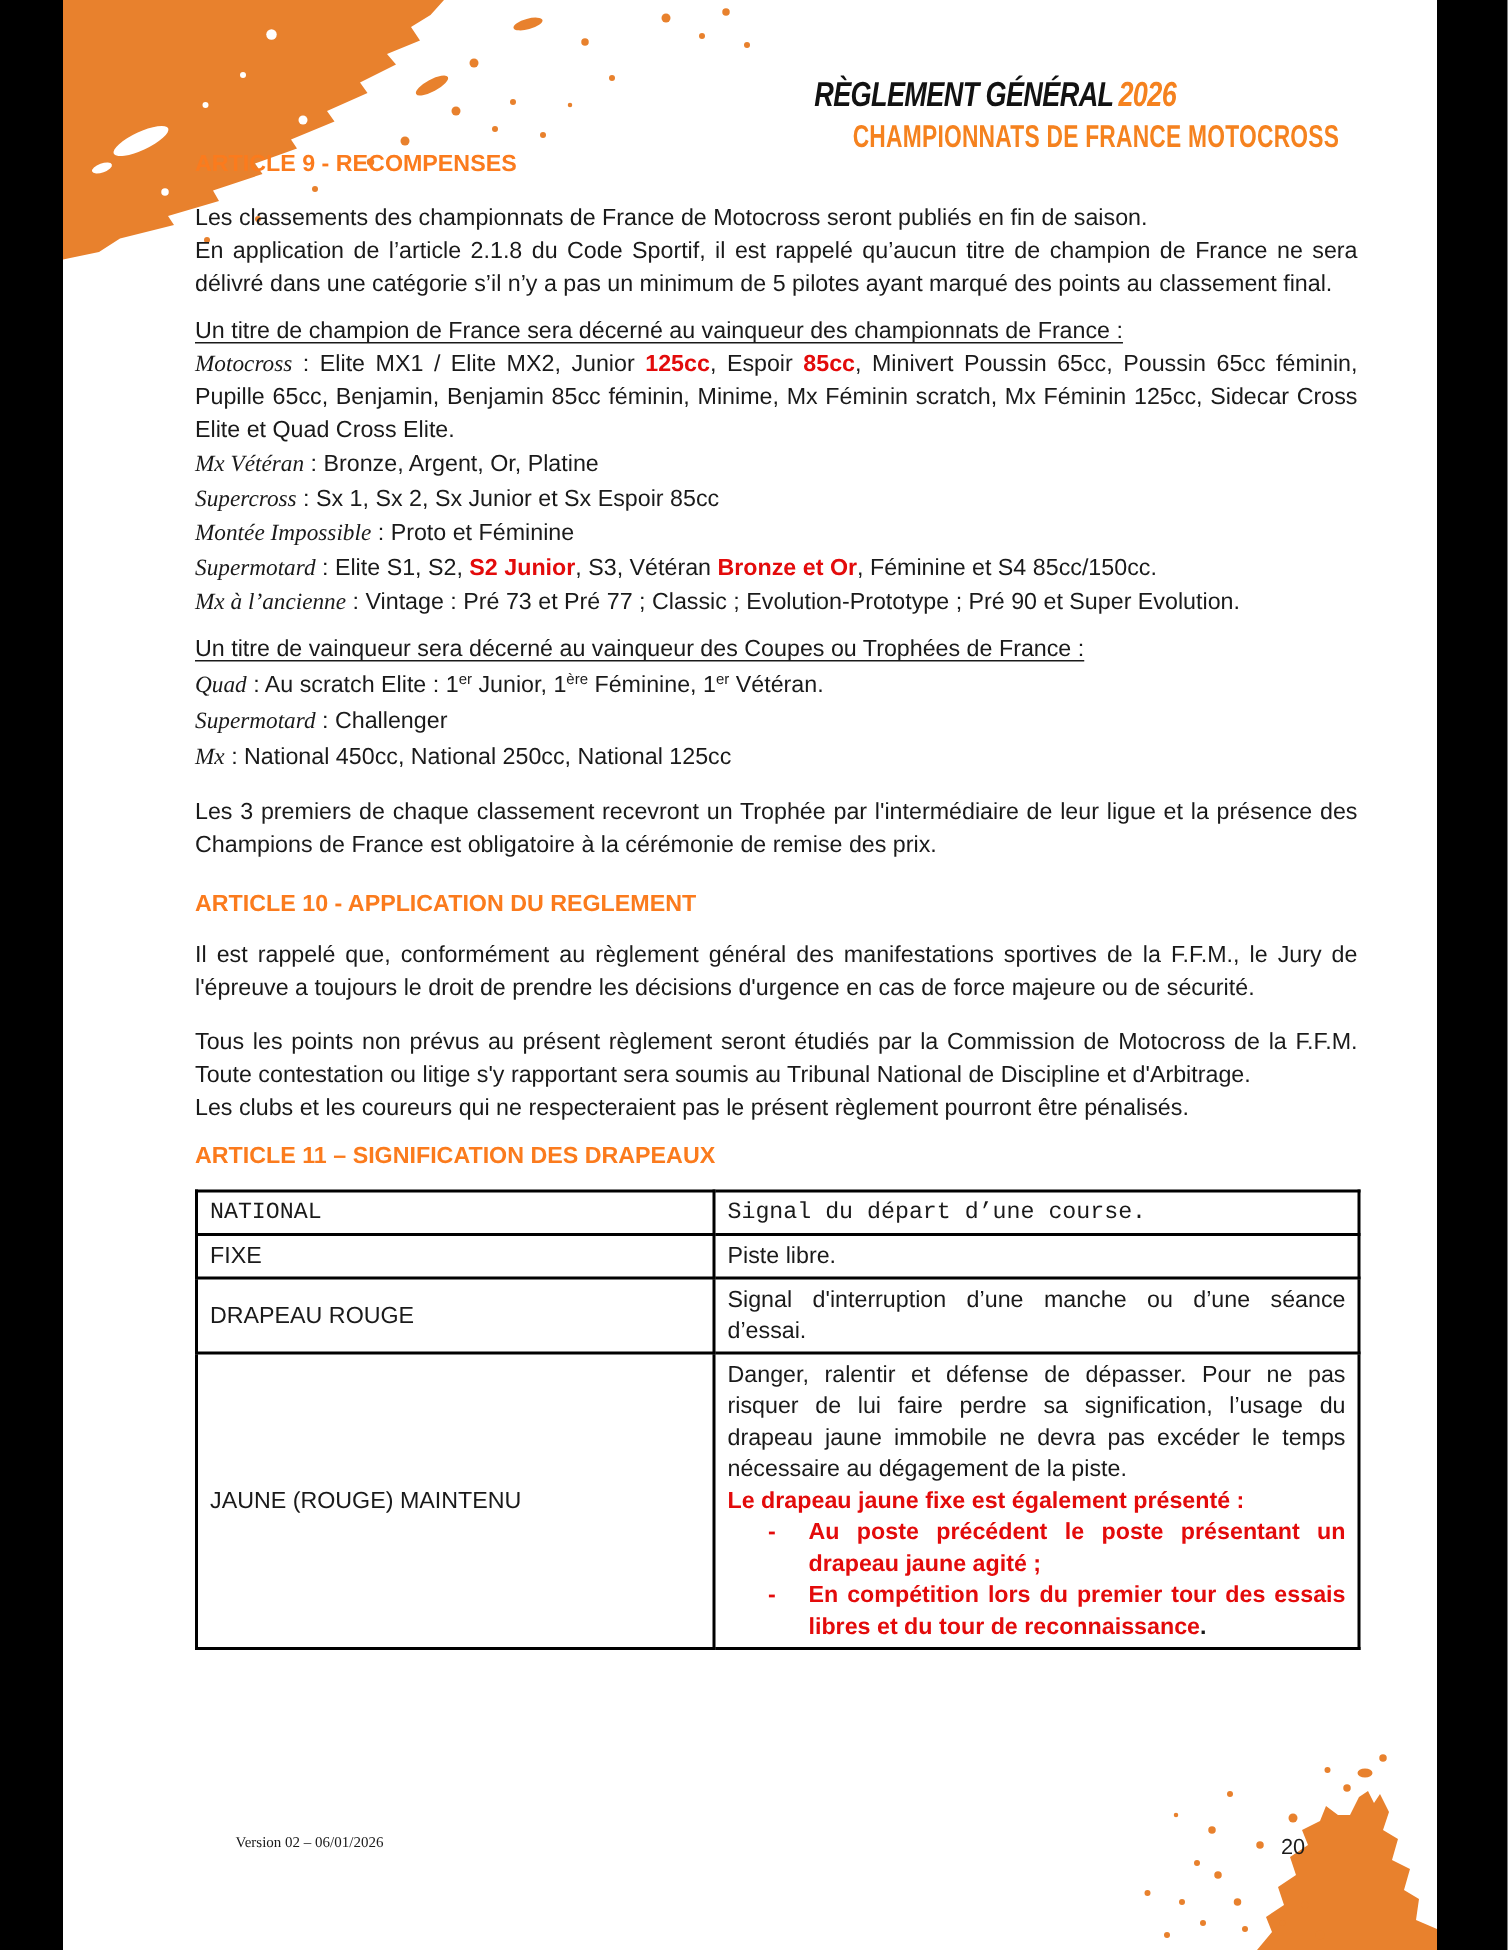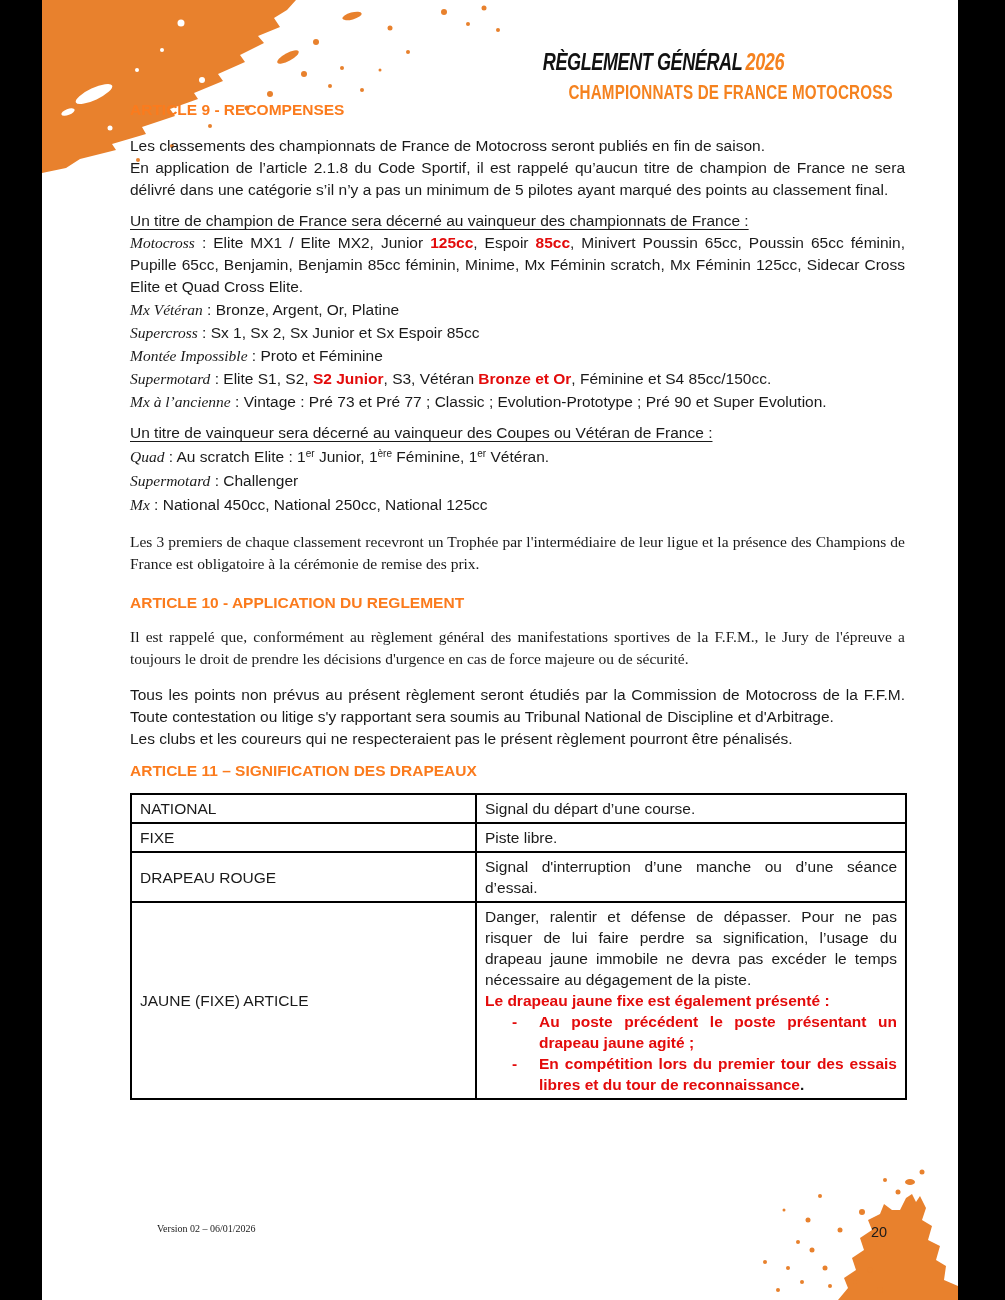--- a/index.html
+++ b/index.html
@@ -55,21 +55,21 @@
   }
   h2.article-title{
     margin:0;font-size:15.5px;line-height:17px;
     color:var(--orange-head);font-weight:bold;
   }
   h2.mt-a10{margin-top:19px;}
   h2.mt-a11{margin-top:12px;}
   p{margin:0;width:775px;}
   .just{text-align:justify;}
   .mt-17{margin-top:17px;}
-  .mt-15{margin-top:15px;font-family:Liberation Serif, serif;}
+  .mt-15{margin-top:15px;}
   .mt-14{margin-top:14px;}
   .mt-18{margin-top:18px;}
   .u-head{
     margin-top:9px;
     text-decoration:underline;text-underline-offset:3px;
   }
   .cat{margin-top:1px;}
   .sp2{margin-top:2px;}
   .i{font-style:italic;font-family:Liberation Serif, serif;}
   .red{color:var(--red);font-weight:bold;}
@@ -80,42 +80,42 @@
     width:777px;border-collapse:collapse;table-layout:fixed;
   }
   table.flags td{
     border:2px solid #000;
     font-size:15.5px;line-height:21px;
     padding:3px 8px;
     vertical-align:middle;
   }
   td.flag-name{width:345px;}
   td.flag-desc{vertical-align:top;text-align:justify;}
-  .r1 td{height:26px;}
+  .r1 td{height:26px;font-family:Liberation Mono, monospace;}
   .r2 td{height:28px;}
   .r3 td{height:44px;}
   .r4 td{height:180px;}
   .red-intro{color:var(--red);font-weight:bold;text-align:left;}
   .flag-bullets{margin:0;padding-left:54px;}
   .flag-bullet{
     position:relative;color:var(--red);font-weight:bold;
     text-align:justify;
   }
   .flag-bullet::before{
     content:"-";position:absolute;left:-27px;top:0;
   }
   .black-dot{color:var(--ink);}
   
   .footer-version{
     position:absolute;left:115px;top:1223px;
     font-size:10px;color:#1a1a1a;font-family:Liberation Serif, serif;
   }
   .footer-page{
     position:absolute;left:812px;top:1224px;
-    font-size:14.5px;color:#1a1a1a;margin-left:17px;
+    font-size:14.5px;color:#1a1a1a;
   }
 </style>
 </head>
 <body>
 
 <div class="page">
 
   <svg class="splat splat-tl" width="470" height="180" viewBox="0 0 470 180">
     <path fill="#e8812d" d="M0,0 H254 L245,10 232,18 238,27 216,36 222,43 198,55 203,62 176,74 181,81 152,93 156,99 128,109 133,116 100,127 104,134 70,144 74,150 38,159 24,168 0,173 Z"></path>
     <ellipse fill="#fff" cx="52" cy="94" rx="20" ry="6" transform="rotate(-25 52 94)"></ellipse>
@@ -183,21 +183,21 @@
     <p class="just">En application de l’article 2.1.8 du Code Sportif, il est rappelé qu’aucun titre de champion de France ne sera délivré dans une catégorie s’il n’y a pas un minimum de 5 pilotes ayant marqué des points au classement final.</p>
 
     <p class="u-head">Un titre de champion de France sera décerné au vainqueur des championnats de France :</p>
     <p class="just"><span class="i">Motocross</span><span> : Elite MX1 / Elite MX2, Junior </span><span class="red">125cc</span><span>, Espoir </span><span class="red">85cc</span><span>, Minivert Poussin 65cc, Poussin 65cc féminin, Pupille 65cc, Benjamin, Benjamin 85cc féminin, Minime, Mx Féminin scratch, Mx Féminin 125cc, Sidecar Cross Elite et Quad Cross Elite.</span></p>
     <p class="cat"><span class="i">Mx Vétéran</span><span> : Bronze, Argent, Or, Platine</span></p>
     <p class="cat"><span class="i">Supercross</span><span> : Sx 1, Sx 2, Sx Junior et Sx Espoir 85cc</span></p>
     <p class="cat"><span class="i">Montée Impossible</span><span> : Proto et Féminine</span></p>
     <p class="cat"><span class="i">Supermotard</span><span> : Elite S1, S2, </span><span class="red">S2 Junior</span><span>, S3, Vétéran </span><span class="red">Bronze et Or</span><span>, Féminine et S4 85cc/150cc.</span></p>
     <p class="cat just"><span class="i">Mx à l’ancienne</span><span> : Vintage : Pré 73 et Pré 77 ; Classic ; Evolution-Prototype ; Pré 90 et Super Evolution.</span></p>
 
-    <p class="u-head mt-18">Un titre de vainqueur sera décerné au vainqueur des Coupes ou Vétéran de France :</p>
+    <p class="u-head mt-18">Un titre de vainqueur sera décerné au vainqueur des Coupes ou Trophées de France :</p>
     <p class="sp2"><span class="i">Quad</span><span> : Au scratch Elite : 1</span><span class="sup">er</span><span> Junior, 1</span><span class="sup">ère</span><span> Féminine, 1</span><span class="sup">er</span><span> Vétéran.</span></p>
     <p class="sp2"><span class="i">Supermotard</span><span> : Challenger</span></p>
     <p class="sp2"><span class="i">Mx</span><span> : National 450cc, National 250cc, National 125cc</span></p>
 
     <p class="just mt-15">Les 3 premiers de chaque classement recevront un Trophée par l'intermédiaire de leur ligue et la présence des Champions de France est obligatoire à la cérémonie de remise des prix.</p>
 
     <h2 class="article-title mt-a10">ARTICLE 10 - APPLICATION DU REGLEMENT</h2>
     <p class="just mt-15">Il est rappelé que, conformément au règlement général des manifestations sportives de la F.F.M., le Jury de l'épreuve a toujours le droit de prendre les décisions d'urgence en cas de force majeure ou de sécurité.</p>
     <p class="just mt-14">Tous les points non prévus au présent règlement seront étudiés par la Commission de Motocross de la F.F.M. Toute contestation ou litige s'y rapportant sera soumis au Tribunal National de Discipline et d'Arbitrage.</p>
     <p class="just">Les clubs et les coureurs qui ne respecteraient pas le présent règlement pourront être pénalisés.</p>
@@ -212,21 +212,21 @@
         </tr>
         <tr class="r2">
           <td class="flag-name">FIXE</td>
           <td class="flag-desc">Piste libre.</td>
         </tr>
         <tr class="r3">
           <td class="flag-name">DRAPEAU ROUGE</td>
           <td class="flag-desc">Signal d'interruption d’une manche ou d’une séance d’essai.</td>
         </tr>
         <tr class="r4">
-          <td class="flag-name">JAUNE (FIXE) ARTICLE</td>
+          <td class="flag-name">JAUNE (ROUGE) MAINTENU</td>
           <td class="flag-desc">
             <div style="text-align:justify;">Danger, ralentir et défense de dépasser. Pour ne pas risquer de lui faire perdre sa signification, l’usage du drapeau jaune immobile ne devra pas excéder le temps nécessaire au dégagement de la piste.</div>
             <div class="red-intro">Le drapeau jaune fixe est également présenté :</div>
             <div class="flag-bullets">
               <div class="flag-bullet">Au poste précédent le poste présentant un drapeau jaune agité ;</div>
               <div class="flag-bullet"><span>En compétition lors du premier tour des essais libres et du tour de reconnaissance</span><span class="black-dot">.</span></div>
             </div>
           </td>
         </tr>
       </tbody>

